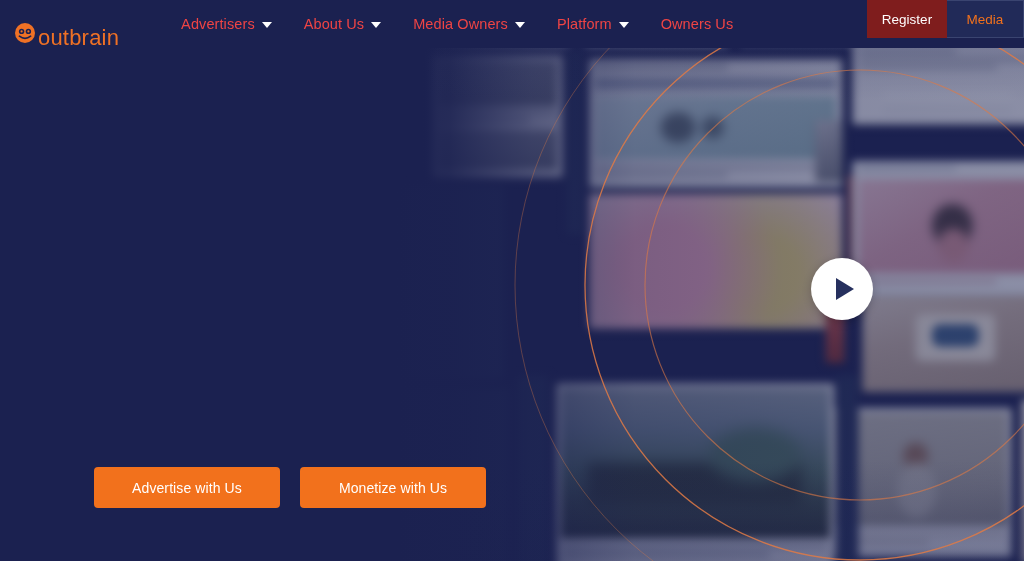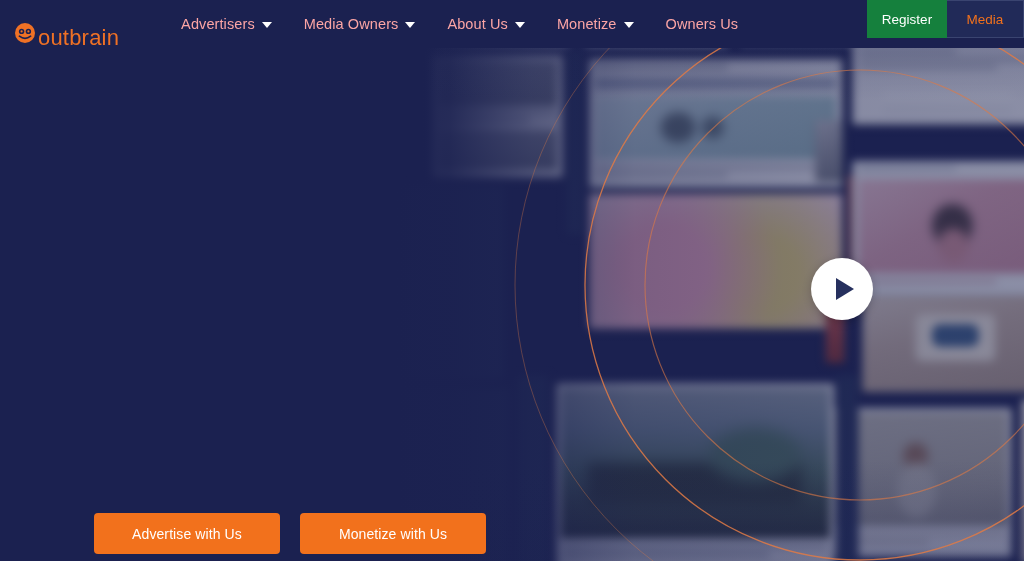--- a/index.html
+++ b/index.html
@@ -149,21 +149,21 @@
     align-items: center;
     gap: 0;
     margin-left: 46px;
   }
   .nav-item {
     display: flex;
     align-items: center;
     gap: 7px;
     padding: 0 16px;
     height: 48px;
-    color: #fca5a5;
+    color: #ef4444;
     font-size: 14.5px;
     letter-spacing: .1px;
     cursor: pointer;
     white-space: nowrap;
   }
   .caret {
     width: 0; height: 0;
     border-left: 5px solid transparent;
     border-right: 5px solid transparent;
     border-top: 6px solid #ffffff;
@@ -175,21 +175,21 @@
     margin-left: auto;
     display: flex;
     align-items: stretch;
     height: 38px;
   }
   .btn-register {
     display: flex;
     align-items: center;
     justify-content: center;
     width: 80px;
-    background: #15803d;
+    background: #7f1d1d;
     color: #ffffff;
     font-size: 13.5px;
     cursor: pointer;
     border: none;
     font-family: inherit;
   }
   .btn-login {
     display: flex;
     align-items: center;
     justify-content: center;
@@ -235,21 +235,20 @@
     justify-content: center;
     height: 41px;
     background: #f2711c;
     color: #ffffff;
     font-size: 14px;
     border-radius: 4px;
     border: none;
     cursor: pointer;
     font-family: inherit;
     letter-spacing: .1px;
-    margin-top: 46px;
   }
   .cta-advertise { width: 186px; }
   .cta-monetize  { width: 186px; }
 
   
   .play-btn {
     position: absolute;
     left: 811px;
     top: 258px;
     width: 62px;
@@ -412,31 +411,31 @@
     </a>
 
     <nav class="main-nav">
 
       <div class="nav-item">
         <span>Advertisers</span>
         <span class="caret"></span>
       </div>
 
       <div class="nav-item">
+        <span>About Us</span>
+        <span class="caret"></span>
+      </div>
+
+      <div class="nav-item">
         <span>Media Owners</span>
         <span class="caret"></span>
       </div>
 
       <div class="nav-item">
-        <span>About Us</span>
-        <span class="caret"></span>
-      </div>
-
-      <div class="nav-item">
-        <span>Monetize</span>
+        <span>Platform</span>
         <span class="caret"></span>
       </div>
 
       <div class="nav-item">
         <span>Owners Us</span>
       </div>
     </nav>
 
     <div class="auth">
       <button class="btn-register">Register</button>

